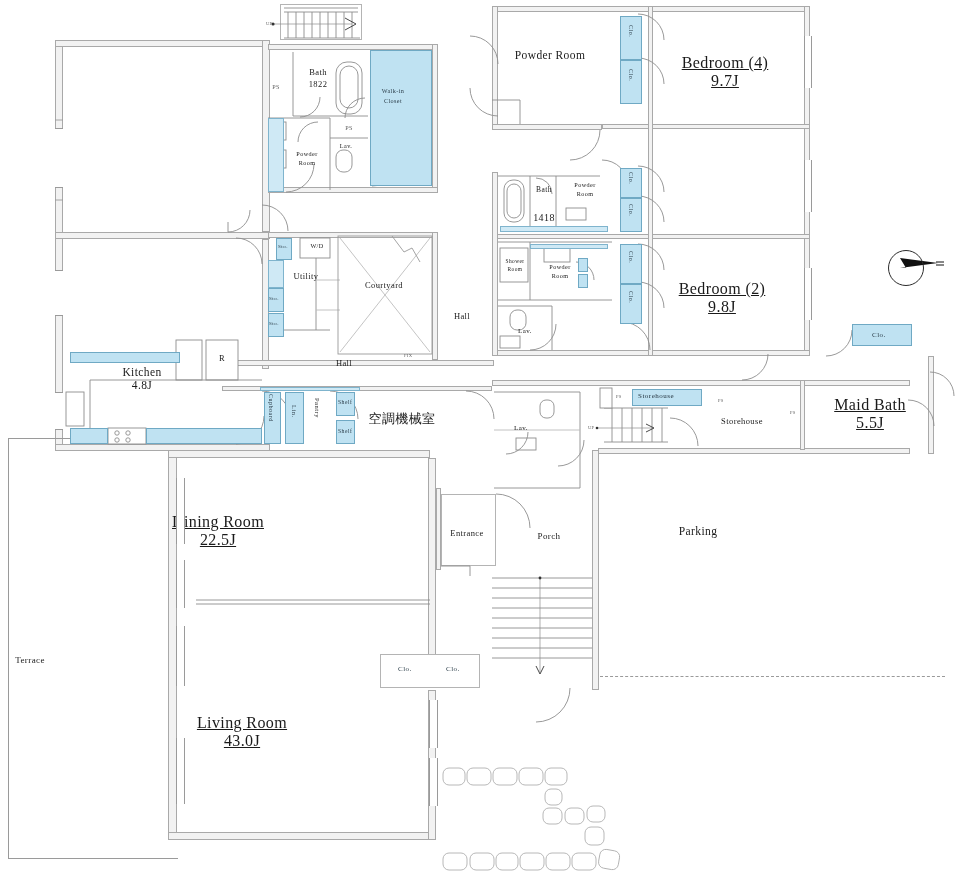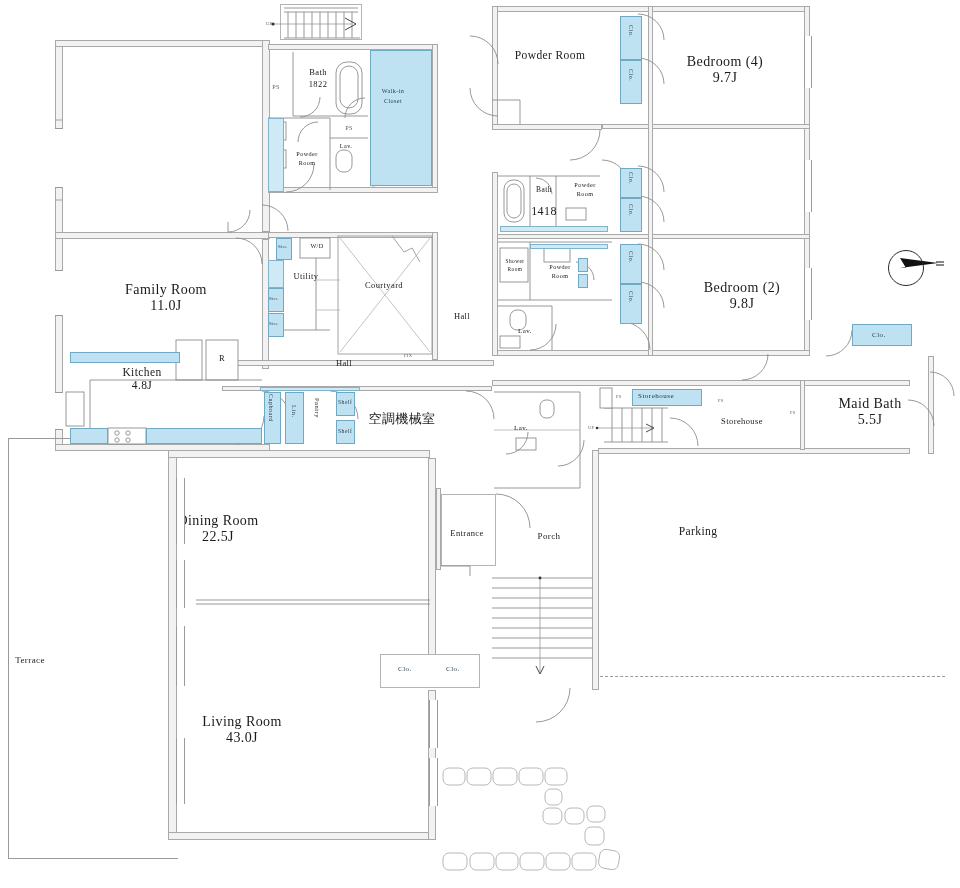--- a/index.html
+++ b/index.html
@@ -9,21 +9,21 @@
   
   .wall{position:absolute;background:#f2f2f2;border:1px solid #a9a9a9;box-sizing:border-box;}
   .thin{position:absolute;background:#ffffff;border:1px solid #b4b4b4;box-sizing:border-box;}
   .line{position:absolute;background:#9a9a9a;}
   .hline{height:1px;}
   .vline{width:1px;}
   .lbl{position:absolute;text-align:center;color:#1a1a1a;line-height:1.12;white-space:nowrap;
        font-family:"Liberation Serif", serif;letter-spacing:.4px;}
   .lbl .nm{display:block;}
   .lbl .ar{display:block;}
-  .big{font-size:14px;}
+  .big{font-size:16px;text-decoration:underline;}
   .mid{font-size:11.5px;}
   .sml{font-size:8.5px;}
   .xsml{font-size:6.2px;}
   .cyan{position:absolute;background:#bfe2f2;border:1px solid #6fa9c4;box-sizing:border-box;}
   .cyan2{position:absolute;background:#cfe9f5;border:1px solid #7fb4cd;box-sizing:border-box;}
   .closet-lbl{position:absolute;font-size:6px;color:#2a3c48;letter-spacing:.5px;
        font-family:"Liberation Serif",serif;white-space:nowrap;}
   .vert{writing-mode:vertical-rl;text-orientation:mixed;}
   .fix{position:absolute;font-size:4.6px;color:#666;letter-spacing:.3px;}
   svg.ov{position:absolute;left:0;top:0;width:960px;height:888px;pointer-events:none;}
@@ -288,24 +288,20 @@
 
   <div class="cyan" style="left:384px;top:660px;width:46px;height:22px;"></div>
   <div class="cyan" style="left:430px;top:660px;width:46px;height:22px;"></div>
   <div class="thin" style="left:380px;top:654px;width:100px;height:34px;"></div>
 
   <div class="cyan" style="left:632px;top:389px;width:70px;height:17px;"></div>
 
   <div class="cyan2" style="left:260px;top:387px;width:100px;height:4px;"></div>
 
 
-  <div class="lbl big" style="left:103px;top:282px;width:126px;">
-    <span class="nm">Family Room</span>
-    <span class="ar">11.0J</span>
-  </div>
 
   <div class="lbl mid" style="left:95px;top:366px;width:94px;">
     <span class="nm">Kitchen</span>
     <span class="ar">4.8J</span>
   </div>
 
   <div class="lbl big" style="left:158px;top:513px;width:120px;">
     <span class="nm">Dining Room</span>
     <span class="ar">22.5J</span>
   </div>
@@ -314,21 +310,21 @@
     <span class="nm">Living Room</span>
     <span class="ar">43.0J</span>
   </div>
 
   <div class="lbl big" style="left:665px;top:54px;width:120px;">
     <span class="nm">Bedroom (4)</span>
     <span class="ar">9.7J</span>
   </div>
 
 
-  <div class="lbl big" style="left:682px;top:280px;width:120px;text-align:center;">
+  <div class="lbl big" style="left:662px;top:280px;width:120px;text-align:center;">
     <span class="nm">Bedroom (2)</span>
     <span class="ar">9.8J</span>
   </div>
 
   <div class="lbl big" style="left:818px;top:396px;width:104px;">
     <span class="nm">Maid Bath</span>
     <span class="ar">5.5J</span>
   </div>
 
   <div class="lbl mid" style="left:500px;top:49px;width:100px;">Powder Room</div>
@@ -360,21 +356,21 @@
 
   <div class="closet-lbl vert" style="left:268px;top:394px;font-size:6px;">Cupboard</div>
   <div class="closet-lbl vert" style="left:291px;top:405px;font-size:6.5px;">Lin.</div>
   <div class="closet-lbl vert" style="left:314px;top:398px;font-size:6.5px;color:#222;">Pantry</div>
   <div class="closet-lbl" style="left:338px;top:399px;font-size:5.6px;">Shelf</div>
   <div class="closet-lbl" style="left:338px;top:428px;font-size:5.6px;">Shelf</div>
 
   <div class="lbl sml" style="left:362px;top:412px;width:80px;font-family:'DejaVu Sans',sans-serif;font-size:13px;">空調機械室</div>
 
   <div class="lbl sml" style="left:528px;top:186px;width:32px;font-size:7.5px;">Bath</div>
-  <div class="lbl sml" style="left:528px;top:205px;width:32px;font-size:12px;">1418</div>
+  <div class="lbl sml" style="left:528px;top:212px;width:32px;font-size:10px;">1418</div>
 
   <div class="lbl xsml" style="left:566px;top:182px;width:38px;">Powder</div>
   <div class="lbl xsml" style="left:566px;top:191px;width:38px;">Room</div>
 
   <div class="lbl xsml" style="left:498px;top:258px;width:34px;font-size:5.4px;">Shower</div>
   <div class="lbl xsml" style="left:498px;top:266px;width:34px;font-size:5.4px;">Room</div>
 
   <div class="lbl xsml" style="left:538px;top:264px;width:44px;">Powder</div>
   <div class="lbl xsml" style="left:538px;top:273px;width:44px;">Room</div>
 

